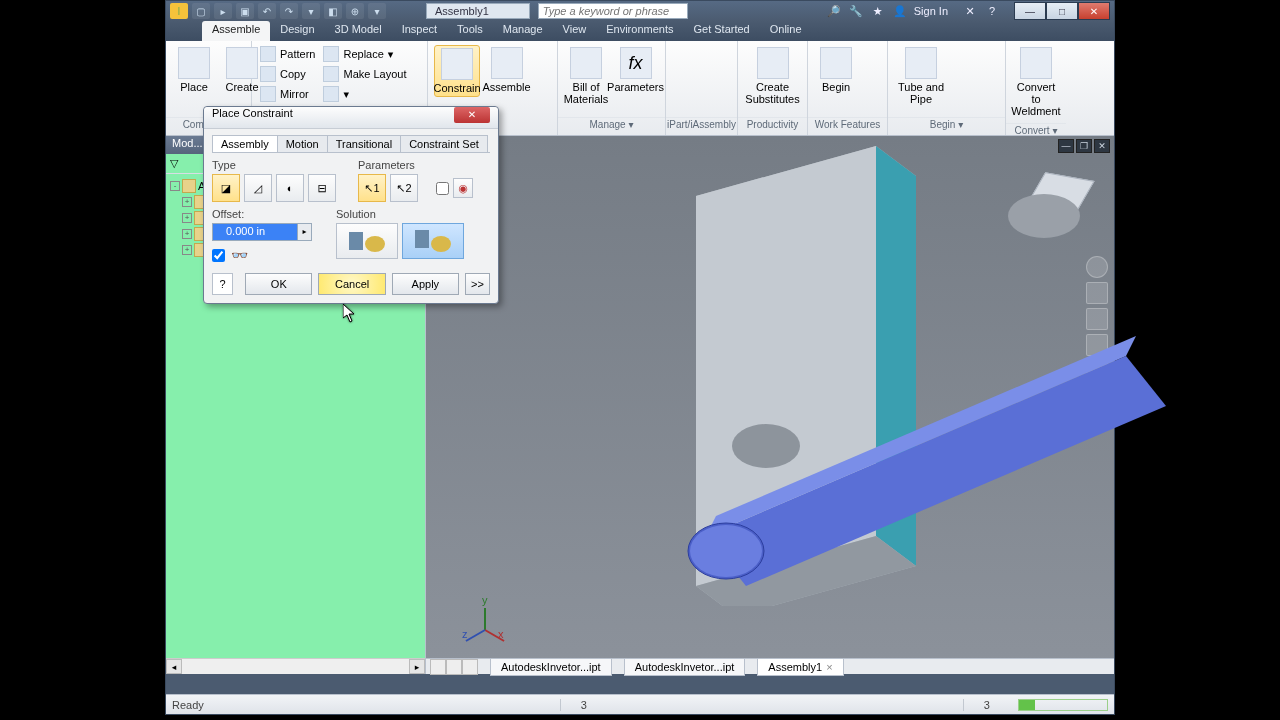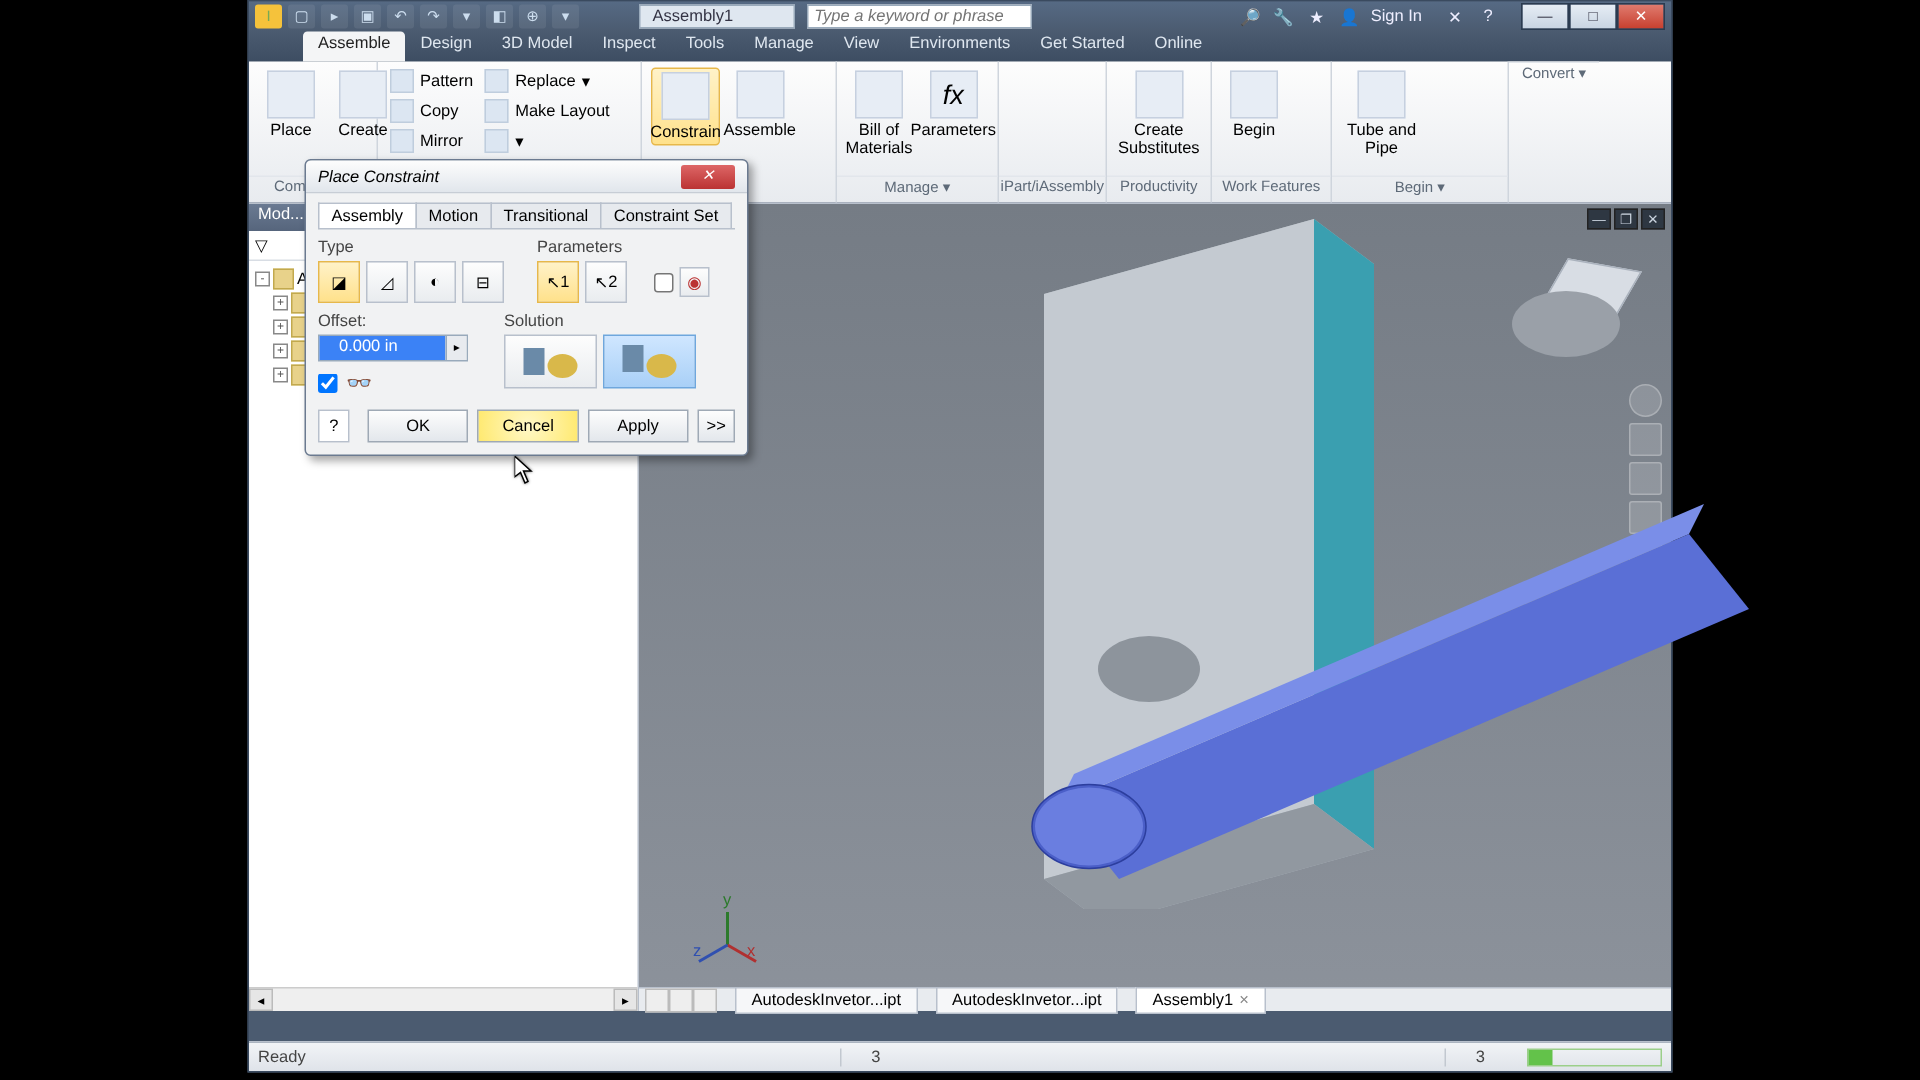--- a/index.html
+++ b/index.html
@@ -22,21 +22,21 @@
 .rpanel { border-right: 1px solid #cfd5dd; display:flex; flex-direction:column; }
 .rpanel-body{flex:1; display:flex; align-items:flex-start; padding:4px 6px; gap:4px;}
 .rpanel-label{height:18px;text-align:center;color:#5e6a78;font-size:10px;border-top:1px solid #e2e6eb;padding-top:1px;}
 .big-btn{display:flex;flex-direction:column;align-items:center;gap:2px;padding:2px 4px;min-width:44px;}
 .big-btn .ico{width:32px;height:32px;background:#e7edf5;border:1px solid #c6d0df;border-radius:0;}
 .big-btn.active{background:linear-gradient(#fff2c8,#ffe18b);border:1px solid #e7b84a;border-radius:3px;}
 .small-list{display:flex;flex-direction:column;gap:2px;}
 .small-item{display:flex;align-items:center;gap:4px;padding:1px 2px;}
 .small-item .sico{width:16px;height:16px;background:#dce6f2;border:1px solid #bfcddd;}
 .main-area{position:absolute;left:0;top:135px;right:0;bottom:40px;display:flex;}
-.browser{width:260px;background:#ffffff;border-right:1px solid #b8c0cc;display:flex;flex-direction:column;}
+.browser{width:260px;background:#86efac;border-right:1px solid #b8c0cc;display:flex;flex-direction:column;}
 .browser-hdr{height:18px;background:linear-gradient(#6a7a92,#56657c);color:#fff;padding:1px 6px;}
 .filter-row{height:20px;border-bottom:1px solid #d8dde4;display:flex;align-items:center;padding:0 4px;}
 .tree{flex:1;padding:4px 2px;overflow:hidden;}
 .tree-row{display:flex;align-items:center;gap:2px;height:16px;padding-left:2px;}
 .tree-row .exp{width:10px;height:10px;border:1px solid #888;font-size:8px;line-height:8px;text-align:center;color:#555;}
 .tree-row .nico{width:14px;height:14px;background:#e8d28a;border:1px solid #c2a94e;}
 .hscroll{height:16px;background:#efefef;border-top:1px solid #ccc;display:flex;}
 .hscroll .arr{width:16px;border:1px solid #bbb;background:#e6e6e6;text-align:center;font-size:9px;line-height:14px;}
 .hscroll .track{flex:1;}
 .viewport{flex:1;background:linear-gradient(#757c85,#8c929b);position:relative;}
@@ -54,21 +54,21 @@
 .doc-tabs .dtab{border:1px solid #b8c0cc;background:#f6f7f9;padding:1px 10px;margin-left:2px;height:18px;display:flex;align-items:center;gap:4px;}
 .doc-tabs .dtab.active{background:#fff;}
 .doc-tabs .pre{display:flex;gap:0;margin-left:4px;}
 .doc-tabs .pre div{width:16px;height:16px;border:1px solid #bbb;background:#eee;}
 .statusbar{position:absolute;left:0;right:0;bottom:0;height:20px;background:linear-gradient(#f2f4f7,#dfe3e9);border-top:1px solid #b8c0cc;display:flex;align-items:center;padding:0 6px;color:#444;}
 .statusbar .cell{margin-left:auto;border-left:1px solid #c2c8d0;padding:0 20px;}
 .statusbar .prog{width:90px;height:12px;border:1px solid #9bcf8a;margin-left:8px;}
 .statusbar .prog div{height:100%;width:18%;background:#63c24a;}
 
 .dialog{position:absolute;left:203px;top:106px;width:296px;background:#f1f2f3;border:1px solid #6b7a90;box-shadow:3px 3px 6px rgba(0,0,0,.35);border-radius:4px;}
-.dlg-title{height:22px;background:linear-gradient(#fdfdfd,#e1e6ec);border-bottom:1px solid #c7cdd5;display:flex;align-items:center;padding:0 8px;border-radius:4px 4px 0 0;font-style:italic;}
+.dlg-title{height:22px;background:linear-gradient(#fdfdfd,#e1e6ec);border-bottom:1px solid #c7cdd5;display:flex;padding:0 8px;border-radius:4px 4px 0 0;}
 .dlg-title .x{margin-left:auto;width:36px;height:16px;background:linear-gradient(#d66,#b33);color:#fff;text-align:center;font-size:10px;line-height:15px;border-radius:2px;}
 .dlg-body{padding:6px 8px 8px;}
 .dlg-tabs{display:flex;border-bottom:1px solid #b8c0cc;margin-bottom:6px;}
 .dlg-tab{padding:2px 8px;border:1px solid #b8c0cc;border-bottom:none;background:#e7eaee;margin-right:-1px;}
 .dlg-tab.active{background:#fff;}
 .dlg-row{display:flex;gap:14px;margin-bottom:6px;}
 .dlg-group{flex:1;}
 .dlg-group .lbl{color:#444;margin-bottom:3px;}
 .icon-row{display:flex;gap:4px;align-items:center;}
 .icon-btn{width:28px;height:28px;border:1px solid #b8c0cc;background:linear-gradient(#fdfdfd,#e9ecef);display:flex;align-items:center;justify-content:center;}
@@ -255,20 +255,27 @@
       <div class="rpanel-body">
         <div class="big-btn">
             <div class="ico"></div>
             <span style="white-space:pre-line;text-align:center;">Tube and
 Pipe</span>
           </div>
       </div>
       <div class="rpanel-label">Begin ▾</div>
     </div>
     <div class="rpanel" style="width:60px;border-right:none;">
+      <div class="rpanel-body">
+          <div class="big-btn">
+            <div class="ico"></div>
+            <span style="white-space:pre-line;text-align:center;">Convert to
+Weldment</span>
+          </div>
+        </div>
       <div class="rpanel-label">Convert ▾</div>
     </div>
   </div>
 
   <div class="main-area">
     <div class="browser">
       <div class="browser-hdr">Mod...</div>
       <div class="filter-row">
           <span>▽</span>
         </div>

